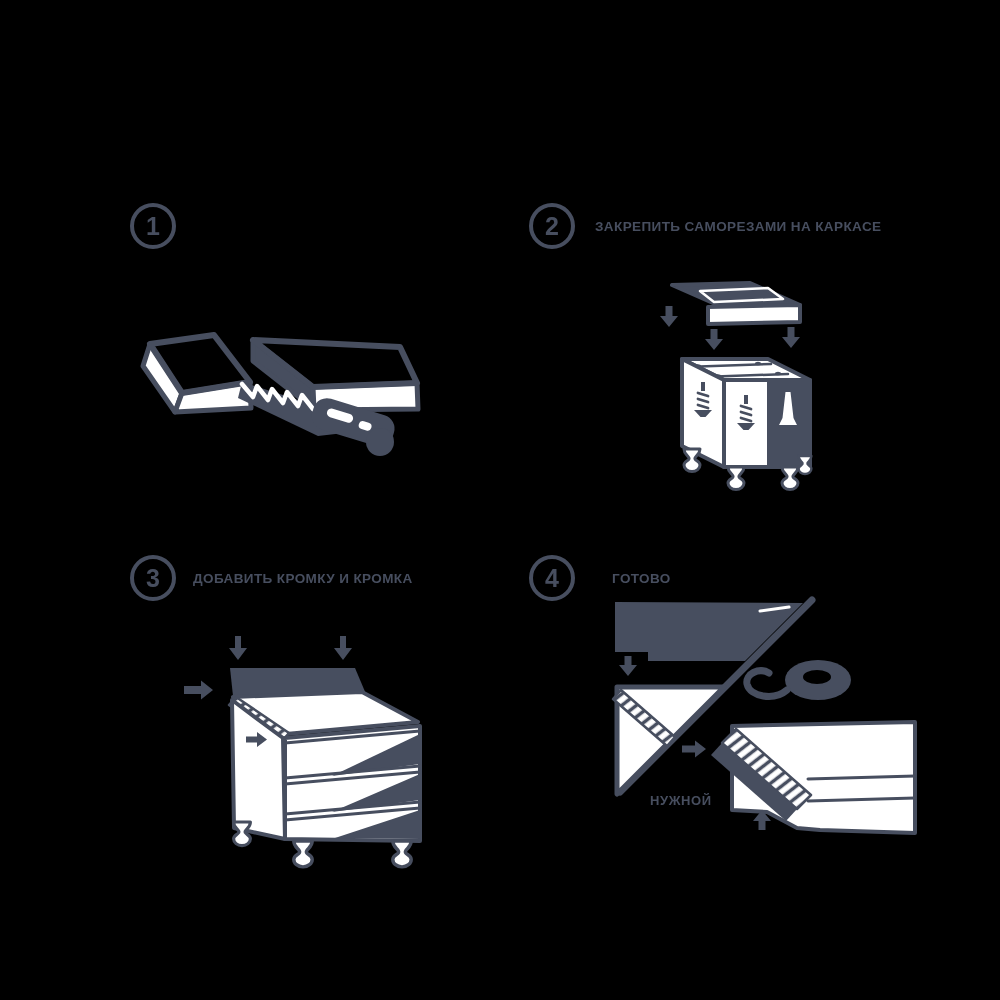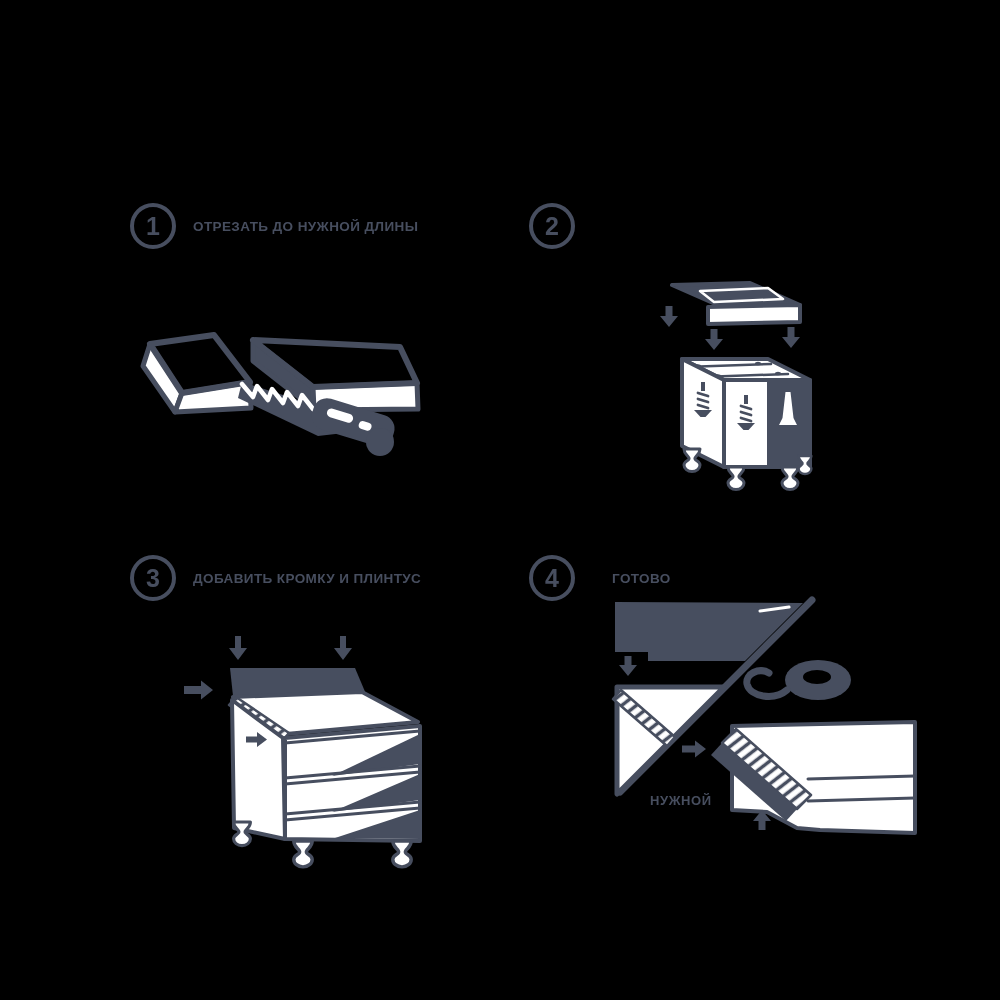--- a/index.html
+++ b/index.html
@@ -19,21 +19,20 @@
   .sw{stroke:var(--paper);stroke-linejoin:round;stroke-linecap:round}
 </style>
 </head>
 <body>
 
 <div class="canvas">
 
   <div class="abs badge" style="left:130px;top:203px">
     <span>1</span>
   </div>
-  <div class="abs title" style="left:193px;top:203px">ОТРЕЗАТЬ ДО НУЖНОЙ ДЛИНЫ</div>
 
   <svg class="illu" style="left:130px;top:330px;width:330px;height:148px" viewBox="0 0 330 148">
     <g>
       <polygon class="fw sk" stroke-width="5" points="20,14 52,63 45,82 13,36"></polygon>
       <polygon class="fw sk" stroke-width="5" points="52,63 120,52 121,78 45,82"></polygon>
       <polygon class="fn sk" stroke-width="6" points="20,14 84,5 120,52 52,63"></polygon>
     </g>
     <g>
       <polygon class="fi sk" stroke-width="5" points="123,10 183,57 183,78 123,31"></polygon>
       <polygon class="fw sk" stroke-width="5" points="183,57 287,53 288,79 184,80"></polygon>
@@ -47,20 +46,21 @@
         <rect class="fw" x="194" y="83" width="27" height="9" rx="4.5"></rect>
         <rect class="fw" x="228" y="86" width="13" height="8" rx="4"></rect>
       </g>
       <circle class="fi" cx="250" cy="112" r="14"></circle>
     </g>
   </svg>
 
   <div class="abs badge" style="left:529px;top:203px">
     <span>2</span>
   </div>
+  <div class="abs title" style="left:595px;top:203px">ЗАКРЕПИТЬ САМОРЕЗАМИ НА КАРКАСЕ</div>
 
   <svg class="illu" style="left:640px;top:270px;width:240px;height:220px" viewBox="0 0 240 220">
     <g>
       <polygon class="fi sk" stroke-width="4" points="32,15 110,13 160,35 82,37"></polygon>
       <polygon class="fn sw" stroke-width="2.5" points="60,21 128,18 143,29 74,32"></polygon>
       <polygon class="fw sk" stroke-width="4" points="68,37 160,35 160,52 68,54"></polygon>
     </g>
     <path class="fi" d="M25.5,36 h7 v10 h5.5 l-9,11 l-9,-11 h5.5 z"></path>
     <path class="fi" d="M70.5,59 h7 v10 h5.5 l-9,11 l-9,-11 h5.5 z"></path>
     <path class="fi" d="M147.5,57 h7 v10 h5.5 l-9,11 l-9,-11 h5.5 z"></path>
@@ -98,21 +98,21 @@
       </g>
       <g transform="translate(165,186) scale(0.8)">
         <path class="fw sk" stroke-width="3" d="M-8,0 C-8,5 -4,6.5 -3,9 C-2,11.5 -8,12 -8,16 A8,6.5 0 0 0 8,16 C8,12 2,11.5 3,9 C4,6.5 8,5 8,0 Z"></path>
       </g>
     </g>
   </svg>
 
   <div class="abs badge" style="left:130px;top:555px">
     <span>3</span>
   </div>
-  <div class="abs title" style="left:193px;top:555px">ДОБАВИТЬ КРОМКУ И ПЛИНТУС</div>
+  <div class="abs title" style="left:193px;top:555px">ДОБАВИТЬ КРОМКУ И КРОМКА</div>
 
   <svg class="illu" style="left:170px;top:610px;width:280px;height:280px" viewBox="0 0 280 280">
     <defs>
       <pattern id="h3" width="9" height="9" patternUnits="userSpaceOnUse" patternTransform="rotate(52)">
         <rect width="9" height="9" class="fw"></rect>
         <line x1="2.5" y1="-1" x2="2.5" y2="10" class="sk" stroke-width="3.5"></line>
       </pattern>
     </defs>
     <path class="fi" d="M65,26 h6 v12 h6 l-9,12 l-9,-12 h6 z"></path>
     <path class="fi" d="M170,26 h6 v12 h6 l-9,12 l-9,-12 h6 z"></path>

